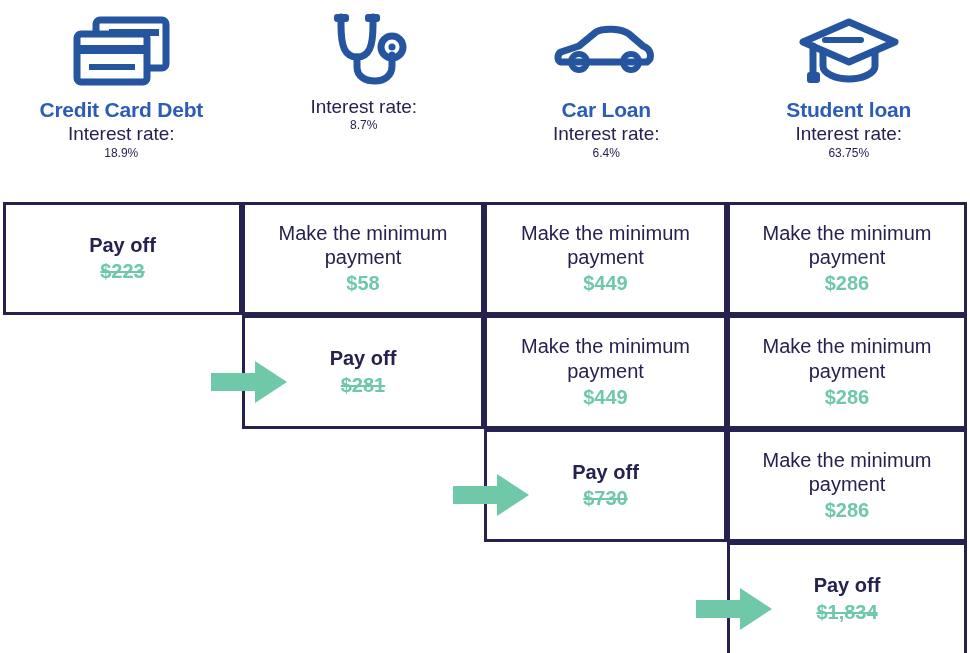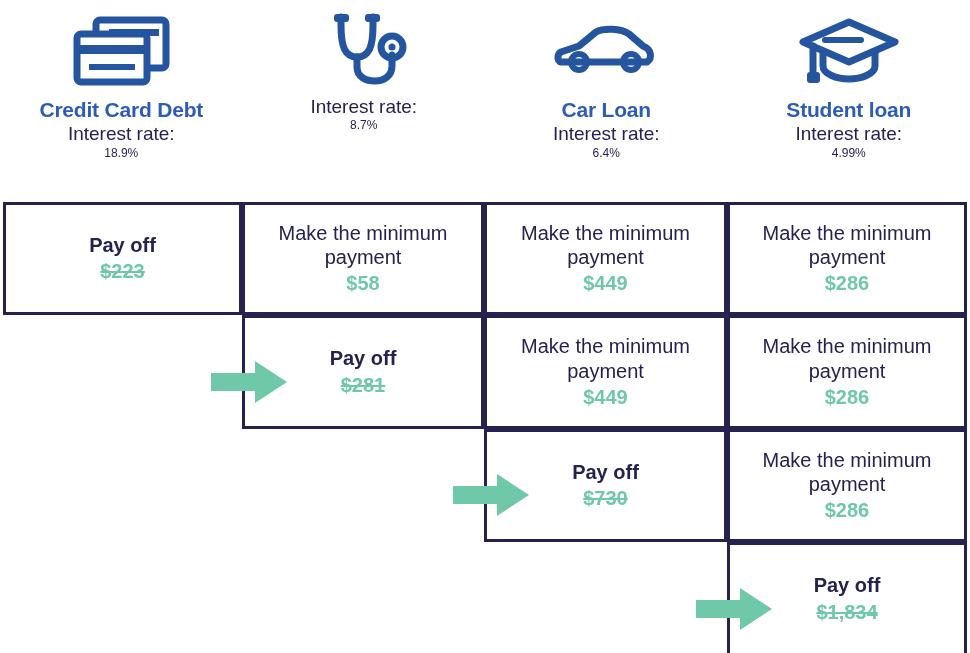--- a/index.html
+++ b/index.html
@@ -176,21 +176,21 @@
         <svg width="108" height="74" viewBox="0 0 108 74">
           <path d="M54 8 L100 28 L54 48 L8 28 Z" fill="none" stroke="#24559E" stroke-width="7" stroke-linejoin="round"></path>
           <path d="M28 36 L28 52 C28 60 42 65 54 65 C66 65 80 60 80 52 L80 36" fill="none" stroke="#24559E" stroke-width="7" stroke-linejoin="round"></path>
           <path d="M18 32 L18 60" fill="none" stroke="#24559E" stroke-width="7" stroke-linecap="round"></path>
           <rect x="12" y="58" width="13" height="11" rx="3" fill="#24559E"></rect>
           <path d="M30 26 L66 26" fill="none" stroke="#24559E" stroke-width="6" stroke-linecap="round"></path>
         </svg>
       </div>
       <div class="header-title">Student loan</div>
       <div class="header-sub">Interest rate:</div>
-      <div class="header-rate">4.99%</div>
+      <div class="header-rate">63.75%</div>
     </div>
 
   </div>
 
   <div class="grid-layer">
 
     <div class="cell" style="left:3px;  top:198px; width:239px; height:113px;">
       <div class="cell-action payoff">Pay off</div>
       <div class="cell-amount struck">$223</div>
     </div>

